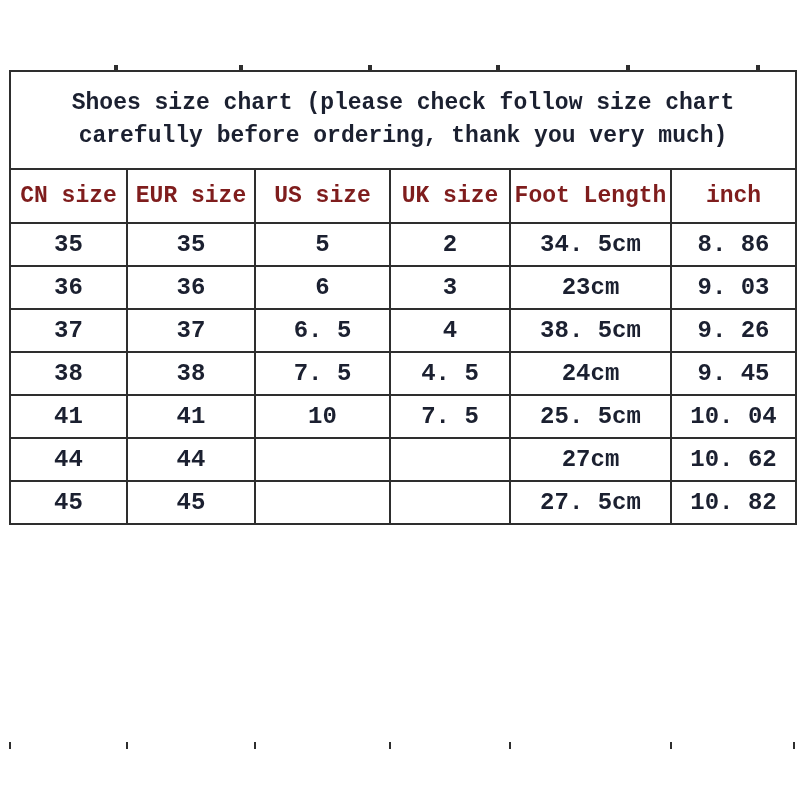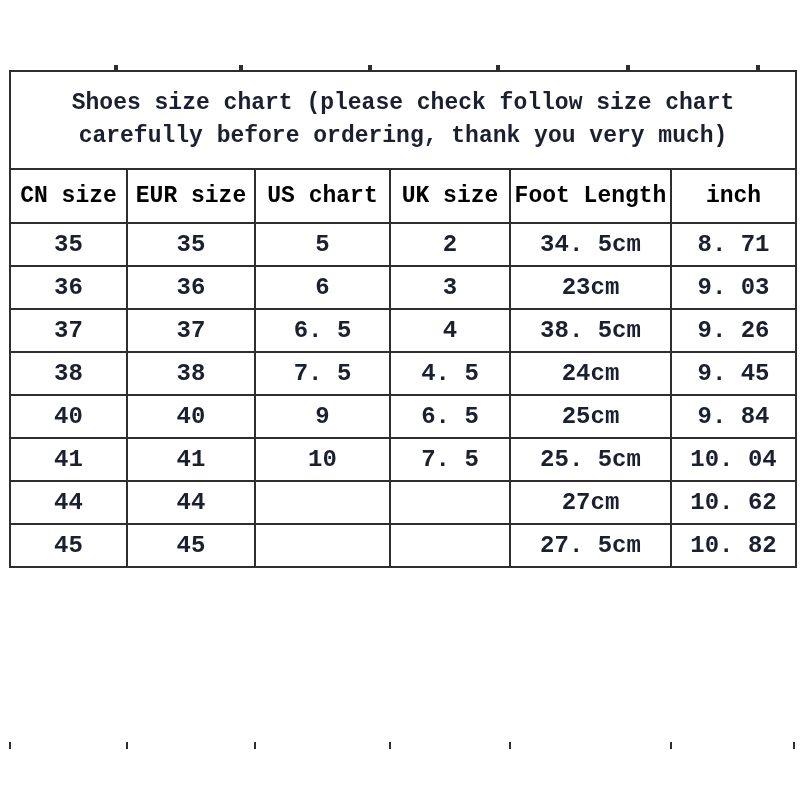--- a/index.html
+++ b/index.html
@@ -36,21 +36,21 @@
     height: 96px;
     font-size: 23px;
     font-weight: bold;
     color: #1b2030;
     line-height: 1.45;
   }
   .header-row th {
     height: 52px;
     font-size: 23px;
     font-weight: bold;
-    color: #000000;
+    color: #7f1d1d;
   }
   .data-row td {
     height: 41px;
     font-size: 24px;
     font-weight: bold;
     color: #1b2030;
   }
   
   .tick {
     position: absolute;
@@ -91,33 +91,33 @@
     <tbody>
       <tr class="title-row">
         <td colspan="6">
           <div>Shoes size chart (please check follow size chart</div>
           <div>carefully before ordering, thank you very much)</div>
         </td>
       </tr>
       <tr class="header-row">
         <th>CN size</th>
         <th>EUR size</th>
-        <th>US chart</th>
+        <th>US size</th>
         <th>UK size</th>
         <th>Foot Length</th>
         <th>inch</th>
       </tr>
 
         <tr class="data-row">
           <td>35</td>
           <td>35</td>
           <td>5</td>
           <td>2</td>
           <td>34. 5cm</td>
-          <td>8. 71</td>
+          <td>8. 86</td>
         </tr>
         <tr class="data-row">
           <td>36</td>
           <td>36</td>
           <td>6</td>
           <td>3</td>
           <td>23cm</td>
           <td>9. 03</td>
         </tr>
         <tr class="data-row">
@@ -128,28 +128,20 @@
           <td>38. 5cm</td>
           <td>9. 26</td>
         </tr>
         <tr class="data-row">
           <td>38</td>
           <td>38</td>
           <td>7. 5</td>
           <td>4. 5</td>
           <td>24cm</td>
           <td>9. 45</td>
-        </tr>
-        <tr class="data-row">
-          <td>40</td>
-          <td>40</td>
-          <td>9</td>
-          <td>6. 5</td>
-          <td>25cm</td>
-          <td>9. 84</td>
         </tr>
         <tr class="data-row">
           <td>41</td>
           <td>41</td>
           <td>10</td>
           <td>7. 5</td>
           <td>25. 5cm</td>
           <td>10. 04</td>
         </tr>
         <tr class="data-row">

